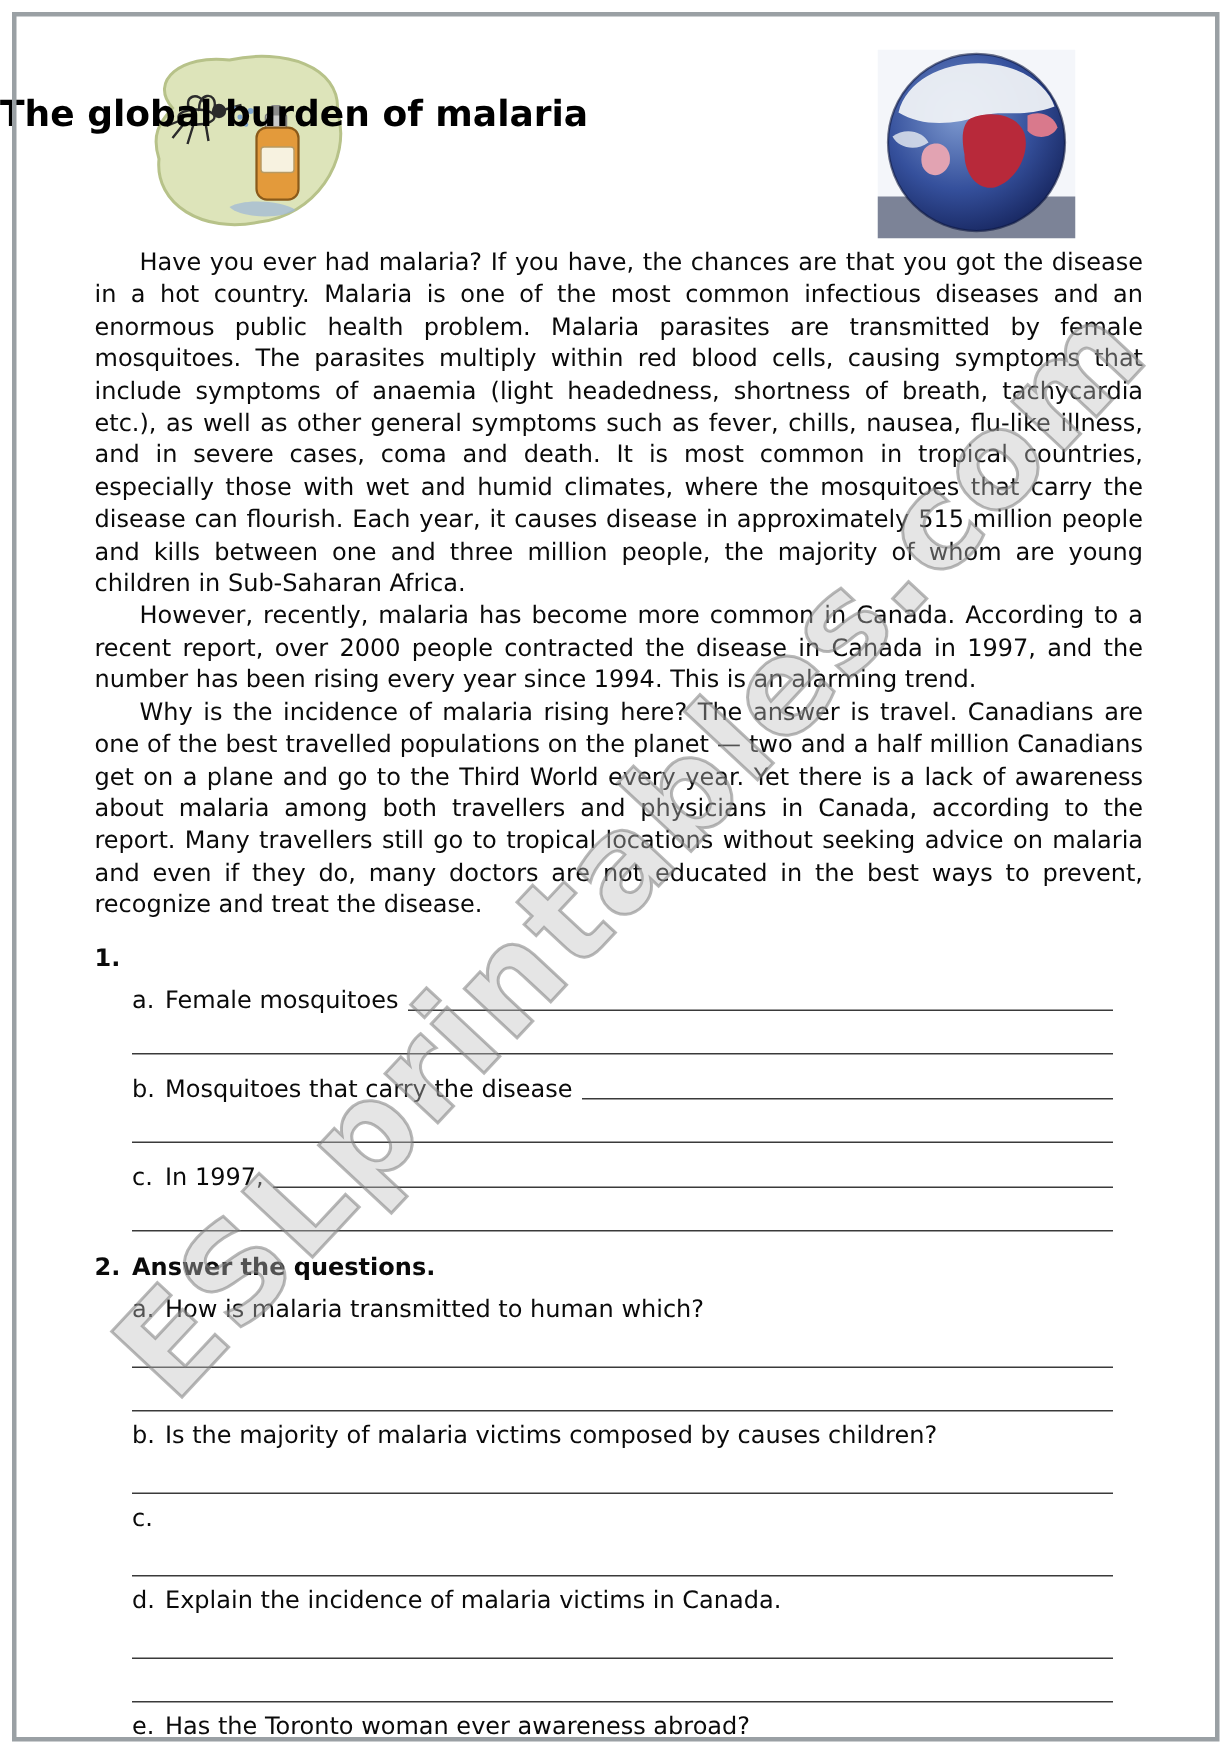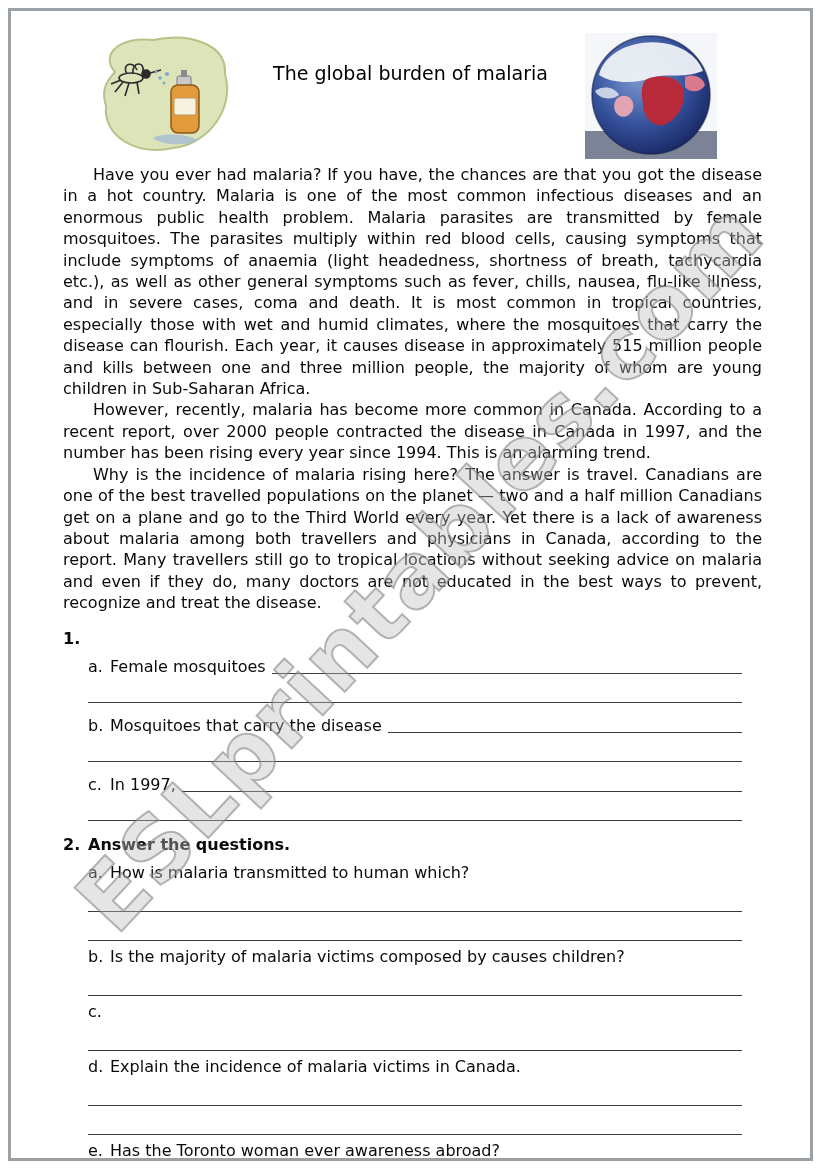--- a/index.html
+++ b/index.html
@@ -10,22 +10,22 @@
   }
   .frame { position:absolute; inset:8px; border:3px solid #9aa0a4; pointer-events:none; z-index:8; }
   .watermark {
     position:absolute; left:-80px; top:515px; width:1000px; text-align:center;
     transform:rotate(-47deg); transform-origin:center;
     font-size:88px; font-weight:bold; letter-spacing:2px;
     color:rgba(190,190,190,0.40); -webkit-text-stroke:2px rgba(125,125,125,0.55);
     z-index:4; pointer-events:none; white-space:nowrap;
   }
   .header { position:relative; height:158px; z-index:2; }
-  .title { position:absolute; left:0; right:0; top:62px; margin:0; text-align:center;
-           font-size:19px; font-weight:normal; color:#000; }
+  .title { position:absolute; left:0; right:0; top:62px; margin:0; 
+           font-size:24px; font-weight:bold; color:#000; }
   .mosquito { position:absolute; left:93px; top:30px; width:142px; height:126px; }
   .globe { position:absolute; left:585px; top:33px; width:132px; height:126px; }
   .content { position:relative; z-index:2; padding:6px 59px 0 63px; font-size:16px;
              line-height:21.4px; text-align:justify; }
   .content p { margin:0; text-indent:30px; }
   .ex-heading { display:flex; font-weight:bold; margin:14px 0 8px; text-align:left; }
   .ex-heading.second { margin-top:12px; }
   .ex-num { width:25px; flex:none; }
   .ex-item { margin:0 0 13px 25px; text-align:left; }
   .item-row { display:flex; align-items:flex-end; height:20px; }

